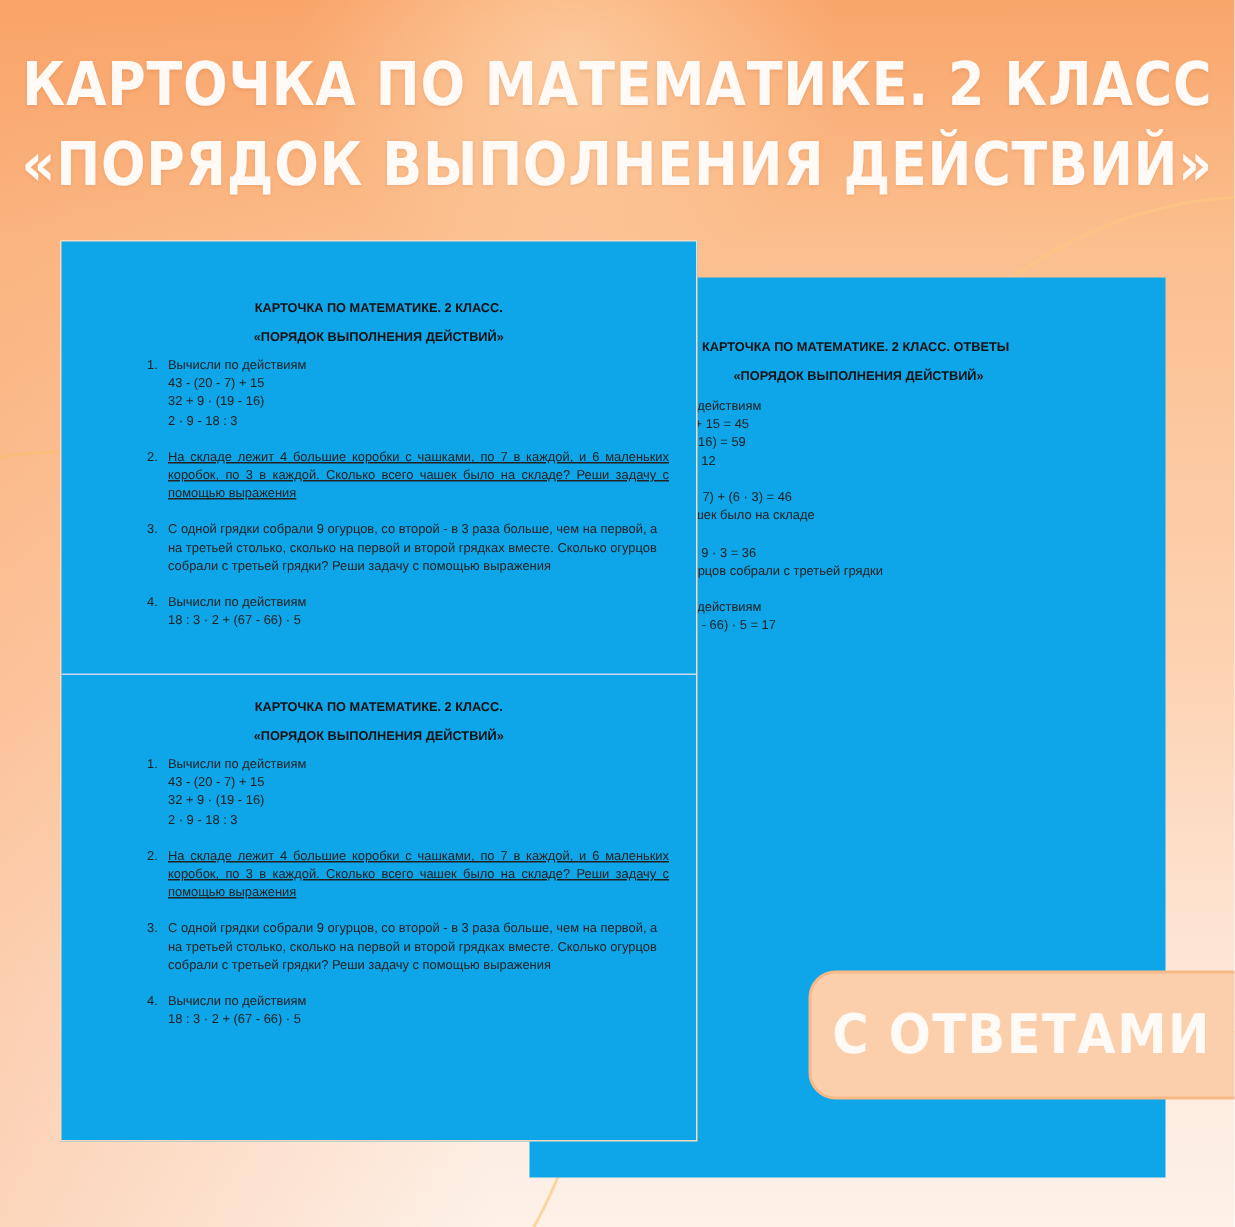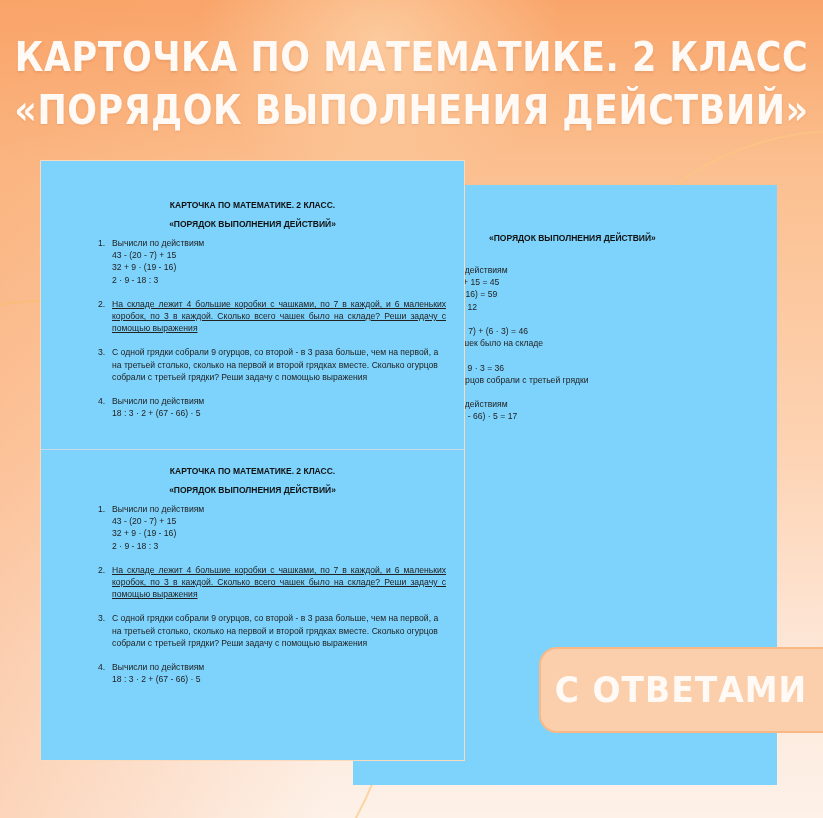--- a/index.html
+++ b/index.html
@@ -17,21 +17,21 @@
   .arc {
     position:absolute; border:2px solid rgba(251,196,120,0.8); border-radius:50%;
   }
   .headline {
     position:absolute; left:0; top:38px; width:823px; text-align:center;
     color:#fffaf5; font-family:"DejaVu Sans", sans-serif; font-weight:bold;
     font-size:35px; line-height:46px; letter-spacing:0.5px;
     transform: scaleY(1.15);
     text-shadow: 0 1px 2px rgba(200,110,60,0.25);
   }
-  .sheet { position:absolute; background:#7dd3fc; }
+  .sheet { position:absolute; background:#0ea5e9; }
   .sheet-front {
     left:40px; top:160px; width:425px; height:601px;
     border:1px solid #fbd9bd;
   }
   .sheet-back {
     left:353px; top:185px; width:424px; height:600px;
   }
   .card { position:absolute; left:0; width:100%; }
   .card-divider {
     position:absolute; left:0; top:288px; width:100%; height:1px; background:#c9d8ea;
@@ -70,20 +70,21 @@
 <div class="arc" style="left:-300px; top:300px; width:700px; height:700px; border-color:rgba(251,190,110,0.55);"></div>
 <div class="arc" style="left:560px; top:130px; width:560px; height:560px; border-color:rgba(251,200,130,0.6);"></div>
 
 <div class="headline">
   <div>КАРТОЧКА ПО МАТЕМАТИКЕ. 2 КЛАСС</div>
   <div>«ПОРЯДОК ВЫПОЛНЕНИЯ ДЕЙСТВИЙ»</div>
 </div>
 
 <div class="sheet sheet-back">
   <div class="answers-area">
+    <div class="doc-title main">КАРТОЧКА ПО МАТЕМАТИКЕ. 2 КЛАСС. ОТВЕТЫ</div>
     <div class="doc-title sub">«ПОРЯДОК ВЫПОЛНЕНИЯ ДЕЙСТВИЙ»</div>
   </div>
   <div class="ans-lines" style="top:79px; left:100px;">
     <div>по действиям</div>
     <div>7) + 15 = 45</div>
     <div>9 - 16) = 59</div>
     <div>3 = 12</div>
     <div class="gap"></div>
     <div>(4 · 7) + (6 · 3) = 46</div>
     <div>чашек было на складе</div>

